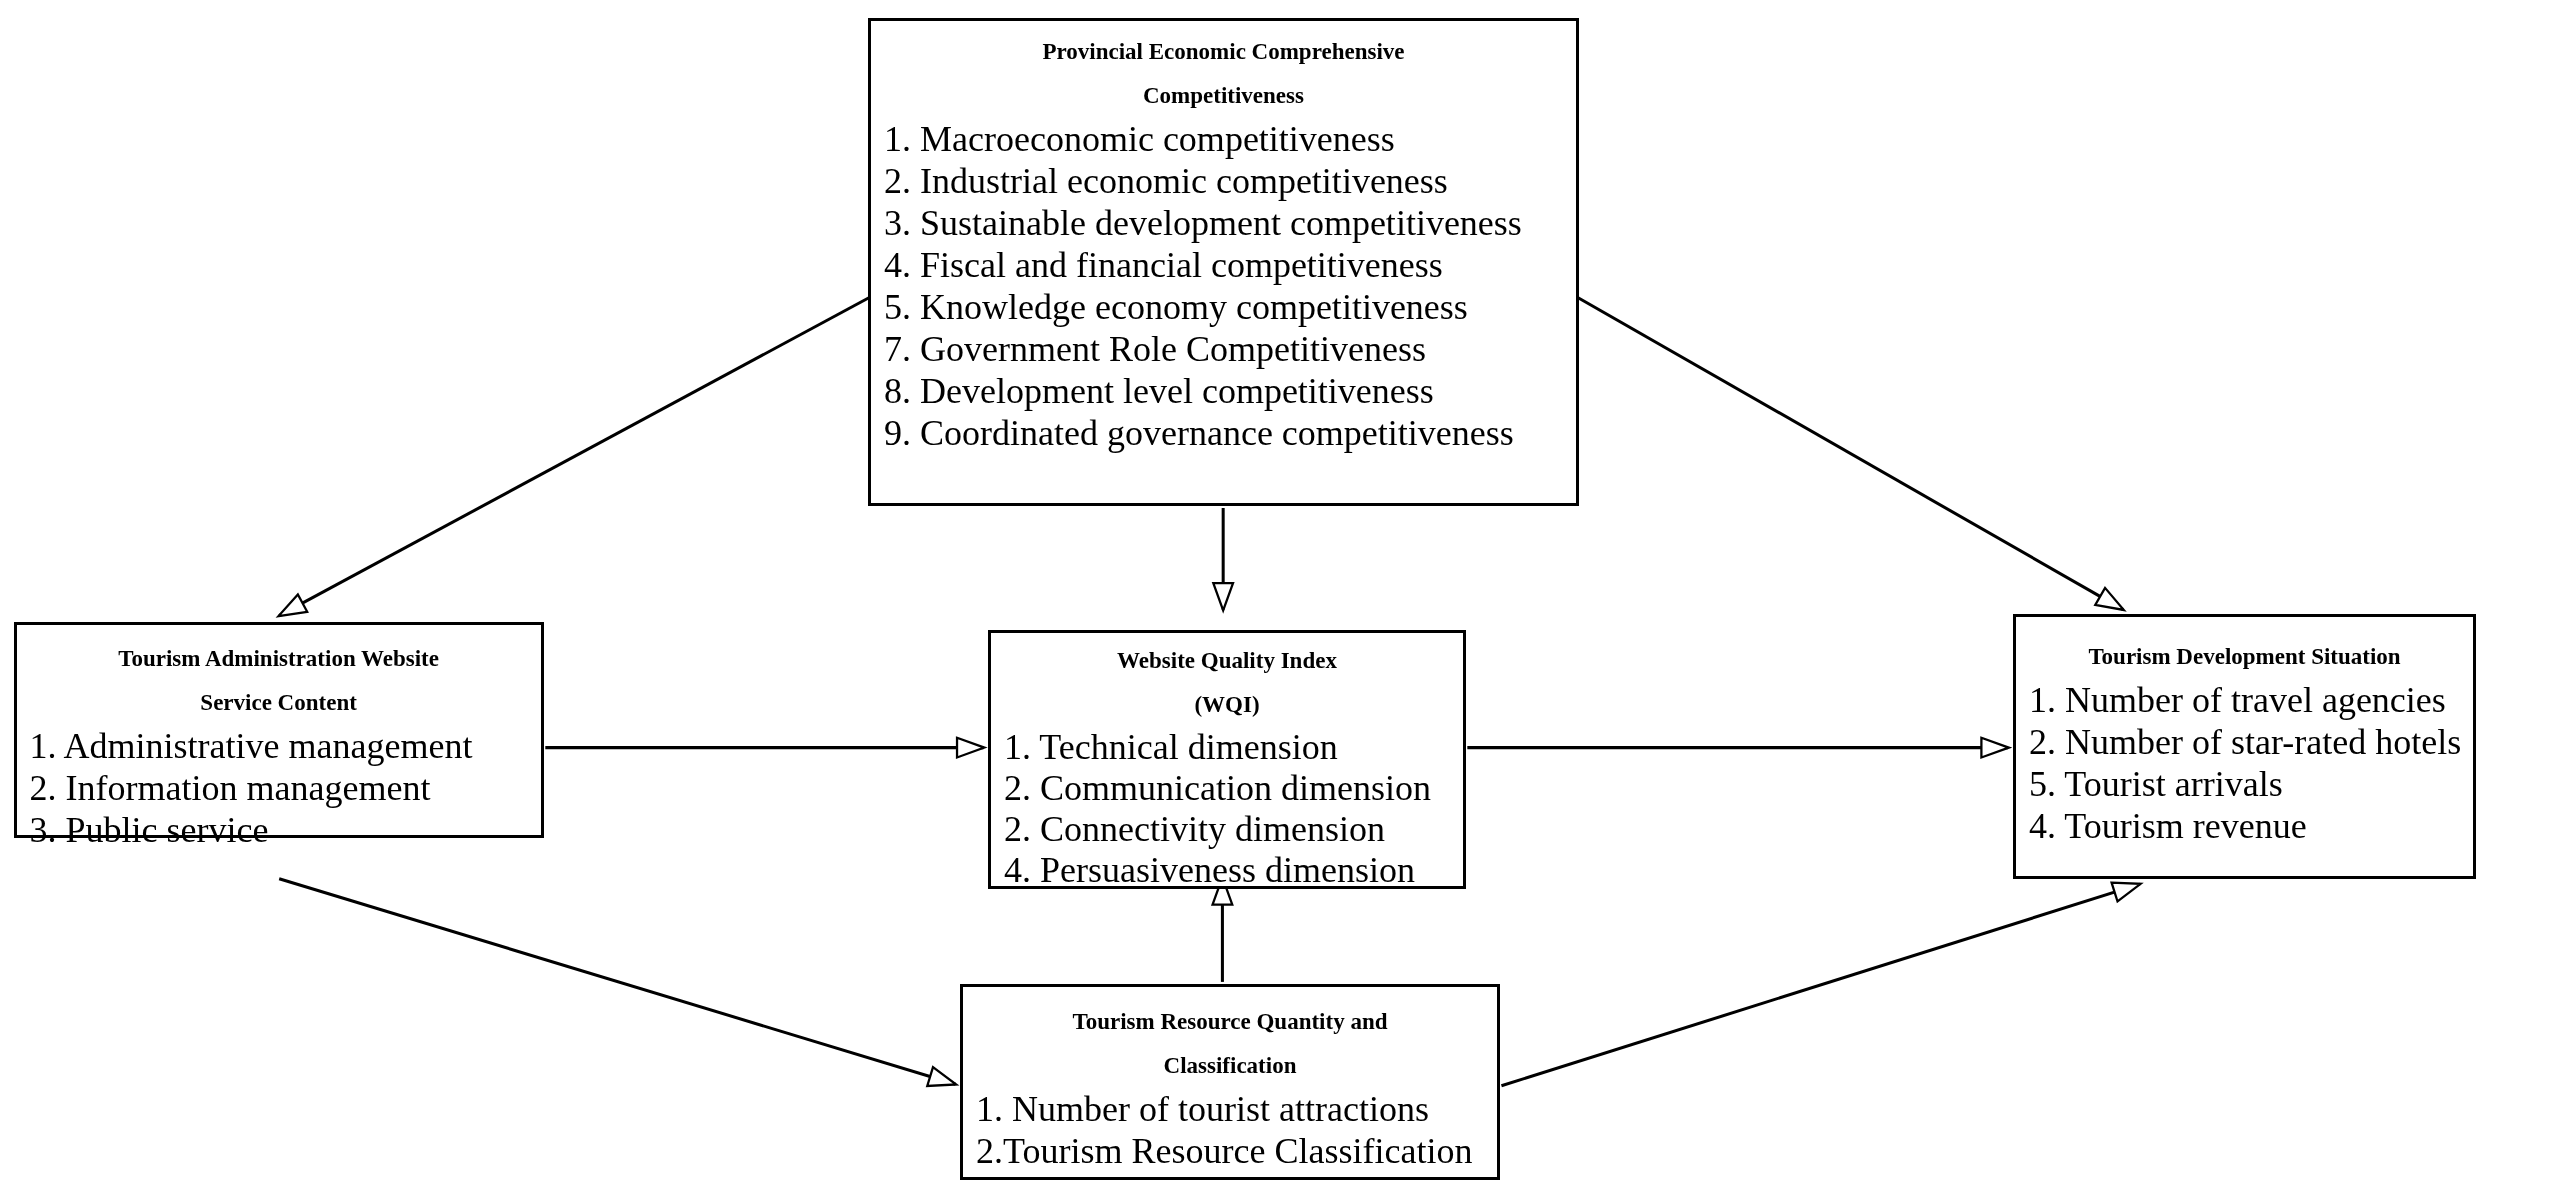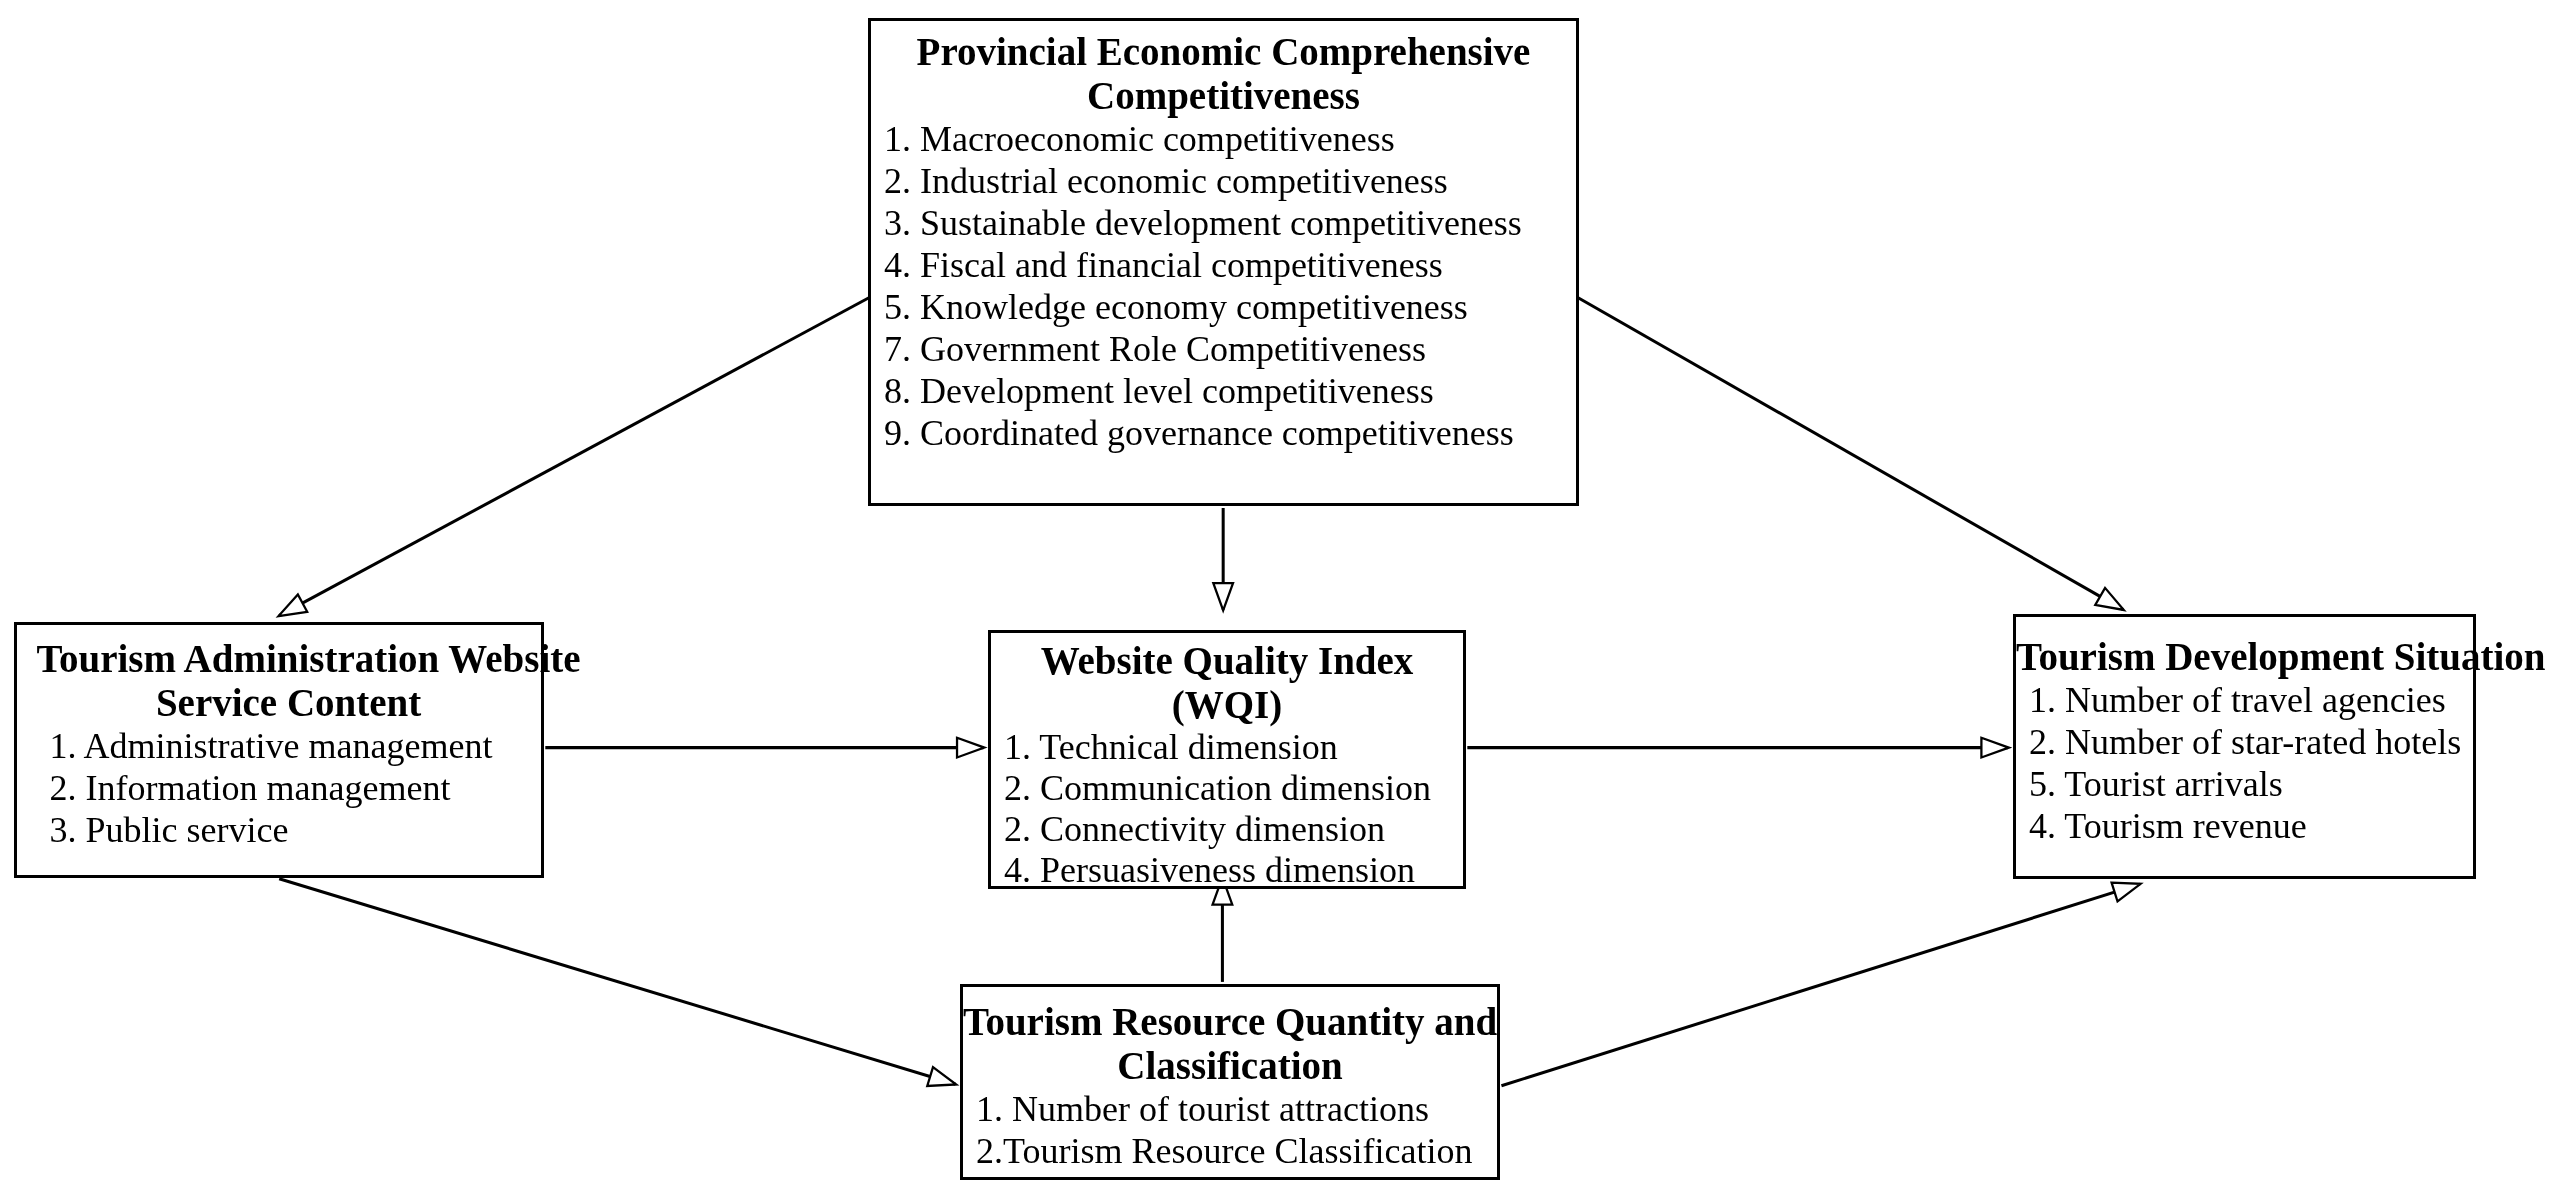--- a/index.html
+++ b/index.html
@@ -14,33 +14,33 @@
   .box {
     position:absolute;
     background:#ffffff;
     border:3px solid #000000;
     box-sizing:border-box;
     z-index:2;
   }
   .box-title {
     font-weight:bold;
     text-align:center;
-    font-size:39px;
+    font-size:23px;
     line-height:44px;
     white-space:nowrap;
   }
   .box-items { padding-left:13px; padding-right:4.5px; }
   .item {
     font-size:36px;
     line-height:42px;
     white-space:nowrap;
   }
   
   #box-provincial       { left:868px; top:18px;   width:711px; height:488px; padding-top:9px; }
-  #box-website-service  { left:13.6px;   top:622px;  width:530px; height:256px; padding-top:12px;padding-left:20px; }
+  #box-website-service  { left:13.6px;   top:622px;  width:530px; height:216px; padding-top:12px; }
   #box-wqi              { left:988px; top:614px;  width:478px; height:259px; padding-top:6px;margin-top:16px; }
   #box-wqi .item        { line-height:41px; }
   #box-tourism-dev      { left:2013px; top:614px;  width:463px; height:265px; padding-top:18px; }
   #box-tourism-resource { left:960px; top:984px; width:540px; height:196px; padding-top:13px; }
   #connector-layer {
     position:absolute; left:0; top:0;
     width:2576px; height:1198px;
     z-index:1;
     pointer-events:none;
   }

